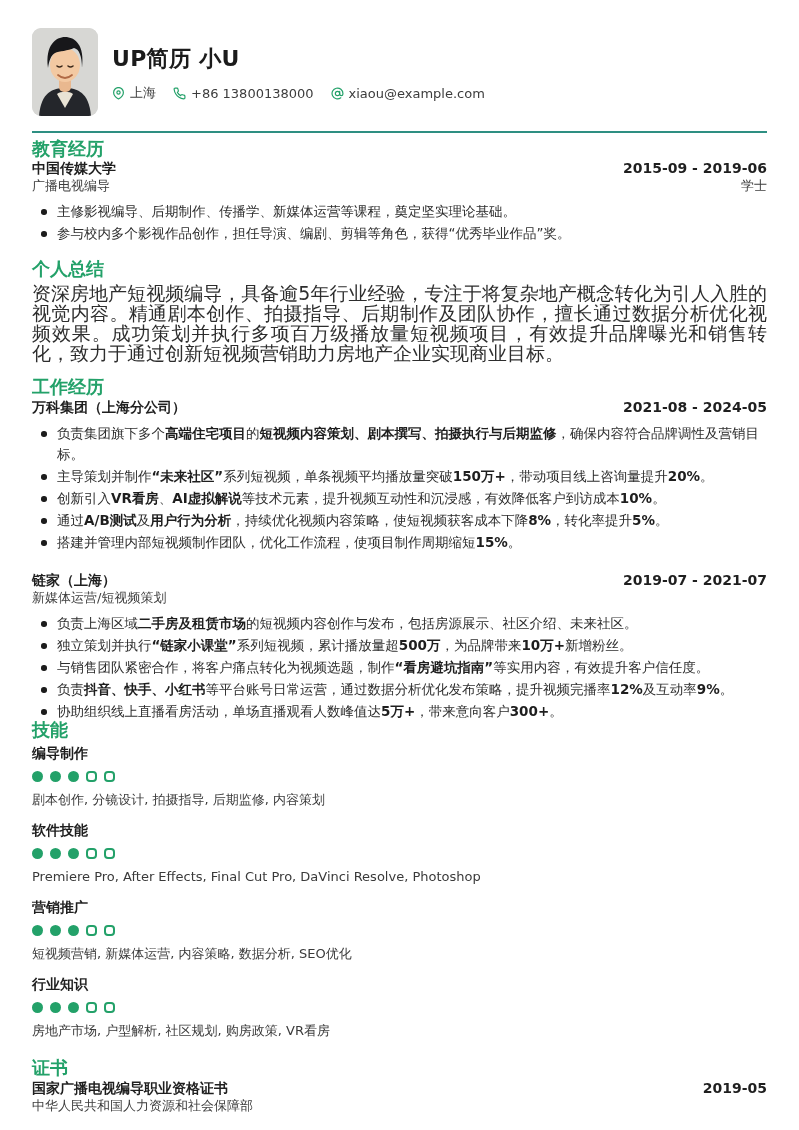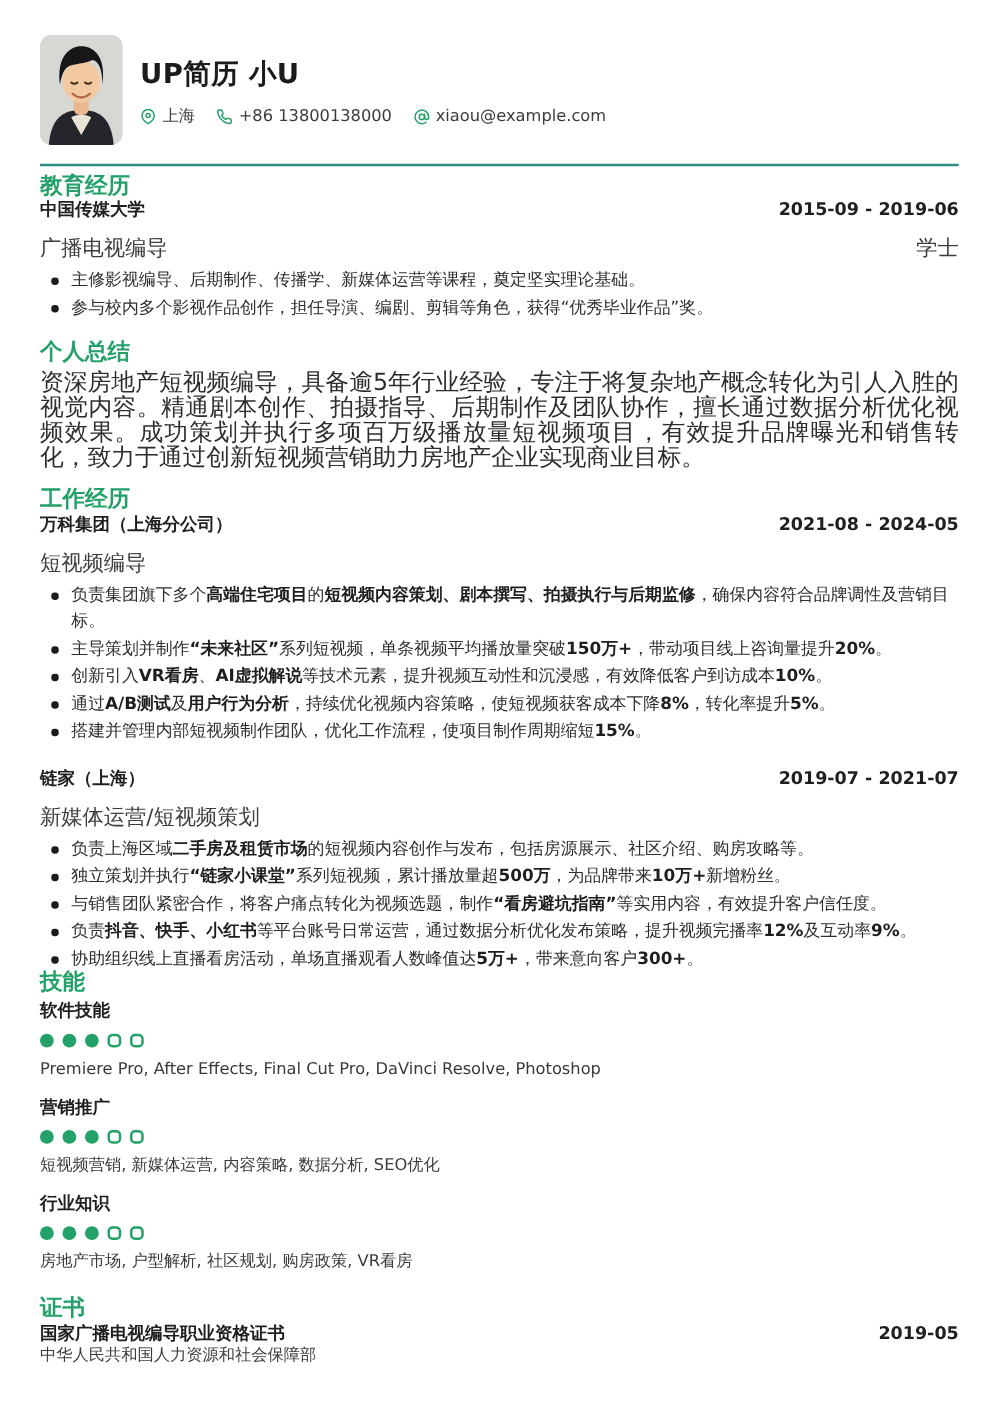--- a/index.html
+++ b/index.html
@@ -34,21 +34,21 @@
   section{margin-top:0;}
   .sec-title{font-size:18px;font-weight:bold;color:var(--green);margin:0;line-height:16px;}
   #sec-education{margin-top:8px;}
   #sec-summary{margin-top:17px;}
   #sec-experience{margin-top:16px;}
   #sec-skills{}
   #sec-certs{margin-top:21px;}
 
   .row{display:flex;justify-content:space-between;align-items:baseline;}
   .strong{font-size:14px;font-weight:bold;color:#1f1f1f;line-height:17px;}
-  .sub{font-size:17px;color:#3d3d3d;line-height:16px;margin-top:14px;}
+  .sub{font-size:13px;color:#3d3d3d;line-height:16px;margin-top:1px;}
   .head-row{margin-top:3px;}
 
   ul.bullets{list-style:none;margin:7px 0 0;padding:0;}
   ul.bullets li{
     position:relative;padding-left:25px;
     font-size:13.5px;line-height:21px;color:#2d2d2d;
     margin-top:1px;
   }
   ul.bullets li::before{
     content:"";position:absolute;left:9px;top:8px;
@@ -151,49 +151,59 @@
   </section>
 
   <section id="sec-experience">
     <h2 class="sec-title">工作经历</h2>
     <div id="jobs">
         <div class="job">
           <div class="row">
             <span class="strong">万科集团（上海分公司）</span>
             <span class="strong">2021-08 - 2024-05</span>
           </div>
-          <div class="sub">短视频编导</div>
           <ul class="bullets">
             <li><span>负责集团旗下多个</span><b>高端住宅项目</b><span>的</span><b>短视频内容策划、剧本撰写、拍摄执行与后期监修</b><span>，确保内容符合品牌调性及营销目标。</span></li>
             <li><span>主导策划并制作</span><b>“未来社区”</b><span>系列短视频，单条视频平均播放量突破</span><b>150万+</b><span>，带动项目线上咨询量提升</span><b>20%</b><span>。</span></li>
             <li><span>创新引入</span><b>VR看房</b><span>、</span><b>AI虚拟解说</b><span>等技术元素，提升视频互动性和沉浸感，有效降低客户到访成本</span><b>10%</b><span>。</span></li>
             <li><span>通过</span><b>A/B测试</b><span>及</span><b>用户行为分析</b><span>，持续优化视频内容策略，使短视频获客成本下降</span><b>8%</b><span>，转化率提升</span><b>5%</b><span>。</span></li>
             <li><span>搭建并管理内部短视频制作团队，优化工作流程，使项目制作周期缩短</span><b>15%</b><span>。</span></li>
           </ul>
         </div>
         <div class="job">
           <div class="row">
             <span class="strong">链家（上海）</span>
             <span class="strong">2019-07 - 2021-07</span>
           </div>
           <div class="sub">新媒体运营/短视频策划</div>
           <ul class="bullets">
-            <li><span>负责上海区域</span><b>二手房及租赁市场</b><span>的短视频内容创作与发布，包括房源展示、社区介绍、购房攻略等。</span></li>
+            <li><span>负责上海区域</span><b>二手房及租赁市场</b><span>的短视频内容创作与发布，包括房源展示、社区介绍、未来社区。</span></li>
             <li><span>独立策划并执行</span><b>“链家小课堂”</b><span>系列短视频，累计播放量超</span><b>500万</b><span>，为品牌带来</span><b>10万+</b><span>新增粉丝。</span></li>
             <li><span>与销售团队紧密合作，将客户痛点转化为视频选题，制作</span><b>“看房避坑指南”</b><span>等实用内容，有效提升客户信任度。</span></li>
             <li><span>负责</span><b>抖音、快手、小红书</b><span>等平台账号日常运营，通过数据分析优化发布策略，提升视频完播率</span><b>12%</b><span>及互动率</span><b>9%</b><span>。</span></li>
             <li><span>协助组织线上直播看房活动，单场直播观看人数峰值达</span><b>5万+</b><span>，带来意向客户</span><b>300+</b><span>。</span></li>
           </ul>
         </div>
       </div>
   </section>
 
   <section id="sec-skills">
     <h2 class="sec-title">技能</h2>
     <div id="skill-groups">
+        <div class="skill-group">
+          <div class="skill-name">编导制作</div>
+          <div class="dots">
+            <span class="dot filled"></span>
+            <span class="dot filled"></span>
+            <span class="dot filled"></span>
+            <span class="dot empty"></span>
+            <span class="dot empty"></span>
+          </div>
+          <div class="skill-items">剧本创作, 分镜设计, 拍摄指导, 后期监修, 内容策划</div>
+        </div>
         <div class="skill-group">
           <div class="skill-name">软件技能</div>
           <div class="dots">
             <span class="dot filled"></span>
             <span class="dot filled"></span>
             <span class="dot filled"></span>
             <span class="dot empty"></span>
             <span class="dot empty"></span>
           </div>
           <div class="skill-items">Premiere Pro, After Effects, Final Cut Pro, DaVinci Resolve, Photoshop</div>

